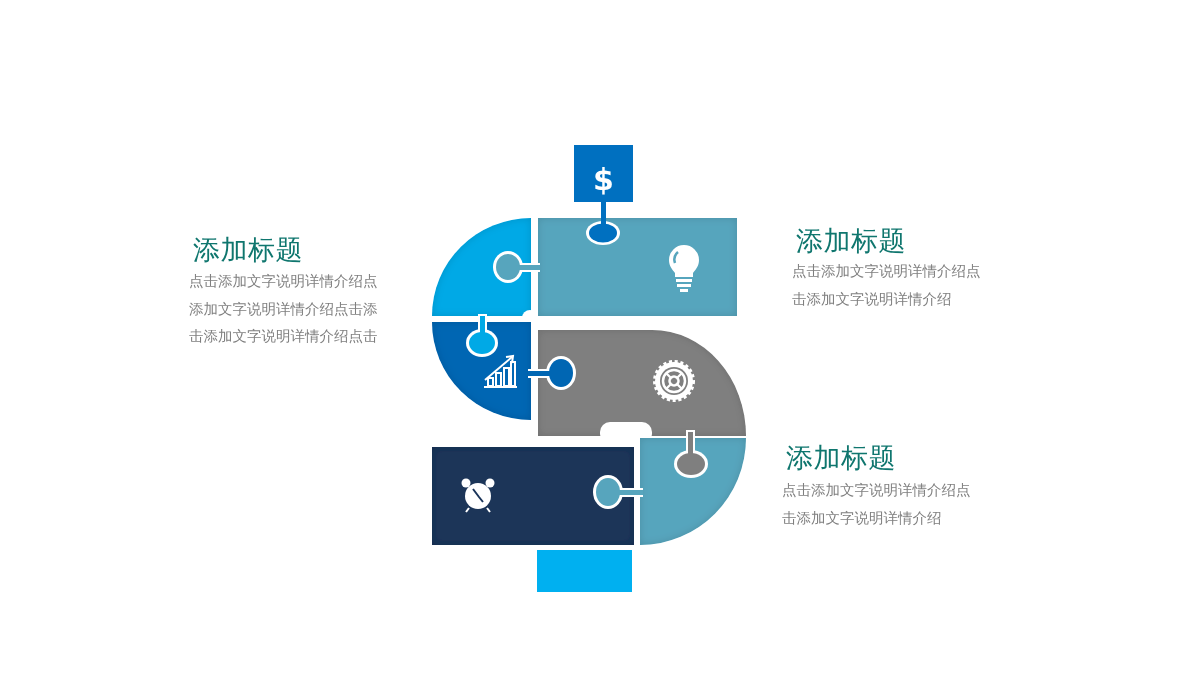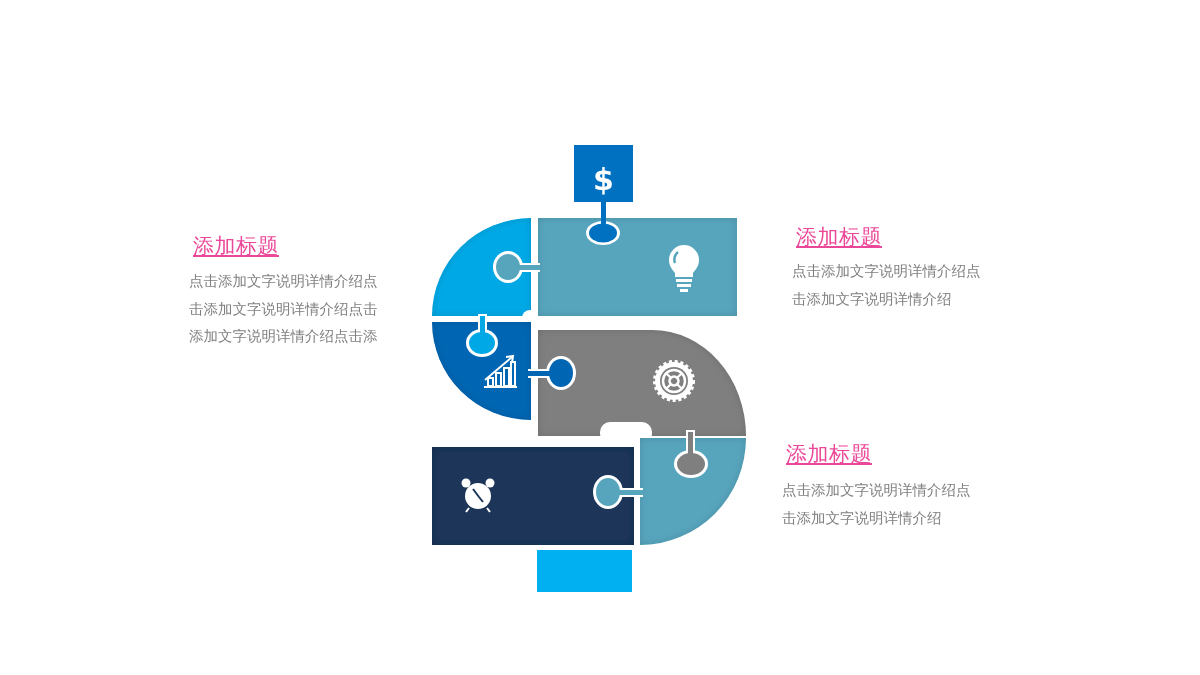--- a/index.html
+++ b/index.html
@@ -1,18 +1,18 @@
 <!DOCTYPE html>
 <html><head>
 <meta charset="utf-8">
 <style>
   html, body { margin:0; padding:0; background:#ffffff; }
   body { width:1200px; height:675px; position:relative; overflow:hidden; font-family:"DejaVu Sans", sans-serif; }
   .diagram { position:absolute; left:0; top:0; width:1200px; height:675px; }
-  .title { position:absolute; color:#ec4899; font-size:21px; letter-spacing:0.5px; white-space:nowrap;text-decoration:underline; }
+  .title { position:absolute; color:#0f766e; font-size:27px; letter-spacing:0.5px; white-space:nowrap; }
   .desc { position:absolute; color:#7F7F7F; font-size:14.5px; line-height:27.5px; }
   .desc span { display:block; white-space:nowrap; }
 </style>
 </head>
 <body>
 
 <svg class="diagram" width="1200" height="675" viewBox="0 0 1200 675" xmlns="http://www.w3.org/2000/svg">
   <defs>
     <filter id="inner" x="-10%" y="-10%" width="120%" height="120%">
       <feGaussianBlur in="SourceAlpha" stdDeviation="4" result="b"></feGaussianBlur>
@@ -121,22 +121,22 @@
     <ellipse cx="608" cy="492" rx="12" ry="14" fill="#57A5BD"></ellipse>
     <rect x="615" y="490" width="28" height="5" fill="#57A5BD"></rect>
   </g>
 
   <rect x="537" y="550" width="95" height="42" fill="#00B0F0"></rect>
 </svg>
 
 <div class="title" style="left:193px; top:232px;">添加标题</div>
 <div class="desc" style="left:189px; top:268px;">
   <span>点击添加文字说明详情介绍点</span>
+  <span>添加文字说明详情介绍点击添</span>
   <span>击添加文字说明详情介绍点击</span>
-  <span>添加文字说明详情介绍点击添</span>
 </div>
 
 <div class="title" style="left:796px; top:223px;">添加标题</div>
 <div class="desc" style="left:792px; top:258px;">
   <span>点击添加文字说明详情介绍点</span>
   <span>击添加文字说明详情介绍</span>
 </div>
 
 <div class="title" style="left:786px; top:440px;">添加标题</div>
 <div class="desc" style="left:782px; top:477px;">

